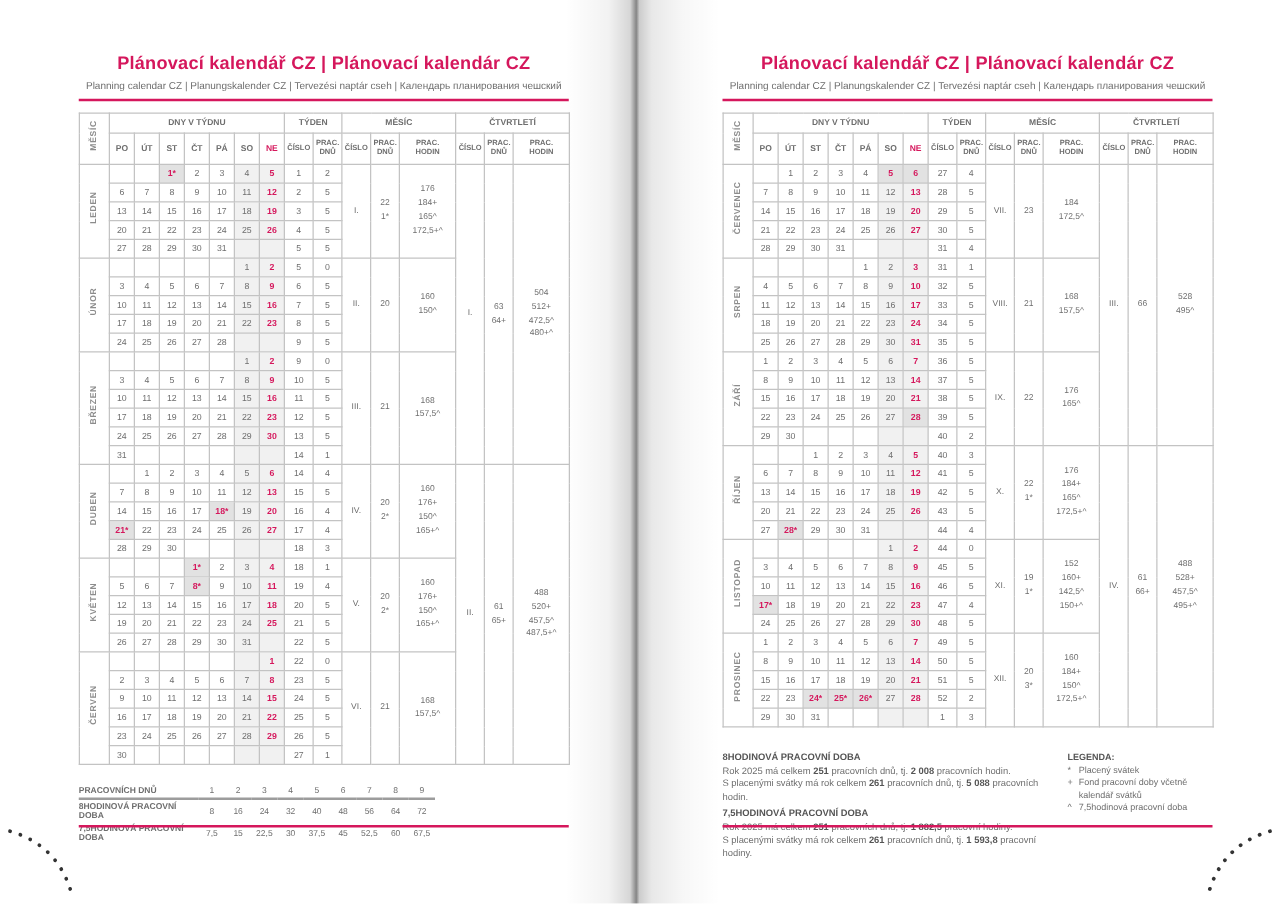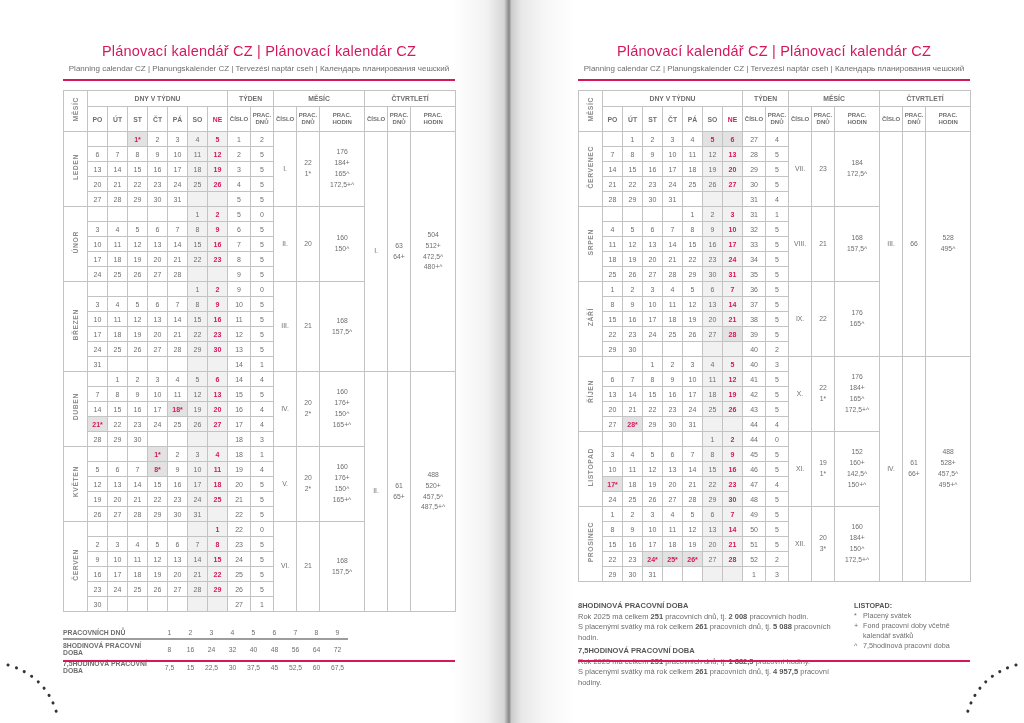--- a/index.html
+++ b/index.html
@@ -7,21 +7,21 @@
   .spread{position:relative;width:1024px;height:723px;background:#fff;overflow:hidden;
           font-family:"Liberation Sans",sans-serif;}
   .page{position:absolute;top:0;height:723px;width:512px;}
   #pageL{left:0;}
   #pageR{left:512px;}
   .content{position:absolute;top:0;width:392px;height:723px;}
   #pageL .content{left:63px;}
   #pageR .content{left:66px;}
 
   .title{position:absolute;top:43px;width:100%;text-align:center;color:var(--acc);
-         font-weight:normal;font-size:14.5px;letter-spacing:.2px;white-space:nowrap;}
+         font-weight:bold;font-size:14.5px;letter-spacing:.2px;white-space:nowrap;}
   .subtitle{position:absolute;top:64px;width:100%;text-align:center;color:#6e6e6e;font-size:8px;white-space:nowrap;}
   .rule-top{position:absolute;top:79px;left:0;width:100%;height:2px;background:var(--acc);}
   .table-host{position:absolute;top:90px;left:0;width:100%;}
 
   table.cal{border-collapse:collapse;width:100%;table-layout:fixed;}
   .cal th,.cal td{border:1px solid #c3c3c3;padding:0;text-align:center;vertical-align:middle;
                   color:#6e6e6e;overflow:hidden;}
   .cal tr{height:15px;}
   .cal tr.hr1{height:16px;}
   .cal tr.hr2{height:25px;}
@@ -962,24 +962,24 @@
           </table>
         </div>
       <div class="footer-host">
           <div class="ftext">
             <div class="fcol">
               <div class="fh">8HODINOVÁ PRACOVNÍ DOBA</div>
               <div>Rok 2025 má celkem <b>251</b> pracovních dnů, tj. <b>2 008</b> pracovních hodin.</div>
               <div>S placenými svátky má rok celkem <b>261</b> pracovních dnů, tj. <b>5 088</b> pracovních hodin.</div>
               <div class="fh fh2">7,5HODINOVÁ PRACOVNÍ DOBA</div>
               <div>Rok 2025 má celkem <b>251</b> pracovních dnů, tj. <b>1 882,5</b> pracovní hodiny.</div>
-              <div>S placenými svátky má rok celkem <b>261</b> pracovních dnů, tj. <b>4 957,5</b> pracovní hodiny.</div>
+              <div>S placenými svátky má rok celkem <b>261</b> pracovních dnů, tj. <b>1 593,8</b> pracovní hodiny.</div>
             </div>
             <div class="legend">
-              <div class="lt">LISTOPAD:</div>
+              <div class="lt">LEGENDA:</div>
               <div class="li">
                 <span class="sym">*</span>
                 <span>Placený svátek</span>
               </div>
               <div class="li">
                 <span class="sym">+</span>
                 <span>Fond pracovní doby včetně kalendář svátků</span>
               </div>
               <div class="li">
                 <span class="sym">^</span>

